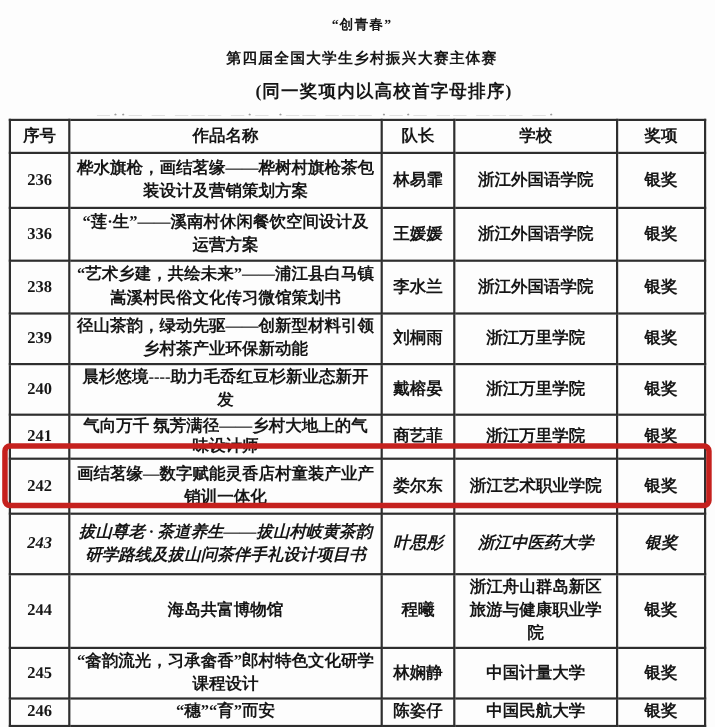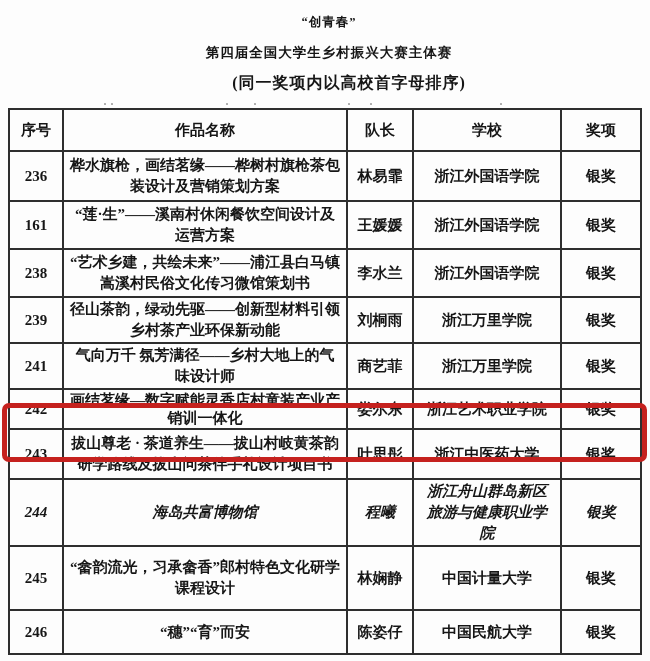--- a/index.html
+++ b/index.html
@@ -48,21 +48,21 @@
   }
   table.awards th,
   table.awards td {
     border: 2px solid #2e2e2e;
     text-align: center;
     vertical-align: middle;
     padding: 1px 6px;
     line-height: 21px;
     overflow: hidden;
   }
-  thead tr     { height: 42px; }
+  thead tr     { height: 30px; }
   tbody tr:nth-child(1)  { height: 50px; }
   tbody tr:nth-child(2)  { height: 48px; }
   tbody tr:nth-child(3)  { height: 48px; padding-left: 24px; }
   tbody tr:nth-child(4)  { height: 45px; }
   tbody tr:nth-child(5)  { height: 44px; }
   tbody tr:nth-child(6)  { height: 36px; padding-left: 48px; }
   tbody tr:nth-child(6) td { line-height: 18px; }
   tbody tr:nth-child(7)  { height: 50px; font-family: Liberation Serif, serif; }
   tbody tr:nth-child(8)  { height: 55px; font-style: italic; }
   tbody tr:nth-child(9)  { height: 64px; }
@@ -110,37 +110,44 @@
     </thead>
     <tbody id="table-body">
         <tr>
     <td>236</td>
     <td>桦水旗枪，画结茗缘——桦树村旗枪茶包装设计及营销策划方案</td>
     <td>林易霏</td>
     <td>浙江外国语学院</td>
     <td>银奖</td>
   </tr>
         <tr>
-    <td>161</td>
+    <td>336</td>
     <td>“莲·生”——溪南村休闲餐饮空间设计及运营方案</td>
     <td>王媛媛</td>
     <td>浙江外国语学院</td>
     <td>银奖</td>
   </tr>
         <tr>
     <td>238</td>
     <td>“艺术乡建，共绘未来”——浦江县白马镇嵩溪村民俗文化传习微馆策划书</td>
     <td>李水兰</td>
     <td>浙江外国语学院</td>
     <td>银奖</td>
   </tr>
         <tr>
     <td>239</td>
     <td>径山茶韵，绿动先驱——创新型材料引领乡村茶产业环保新动能</td>
     <td>刘桐雨</td>
+    <td>浙江万里学院</td>
+    <td>银奖</td>
+  </tr>
+        <tr>
+    <td>240</td>
+    <td>晨杉悠境----助力毛岙红豆杉新业态新开发</td>
+    <td>戴榕晏</td>
     <td>浙江万里学院</td>
     <td>银奖</td>
   </tr>
         <tr>
     <td>241</td>
     <td>气向万千 氛芳满径——乡村大地上的气味设计师</td>
     <td>商艺菲</td>
     <td>浙江万里学院</td>
     <td>银奖</td>
   </tr>

